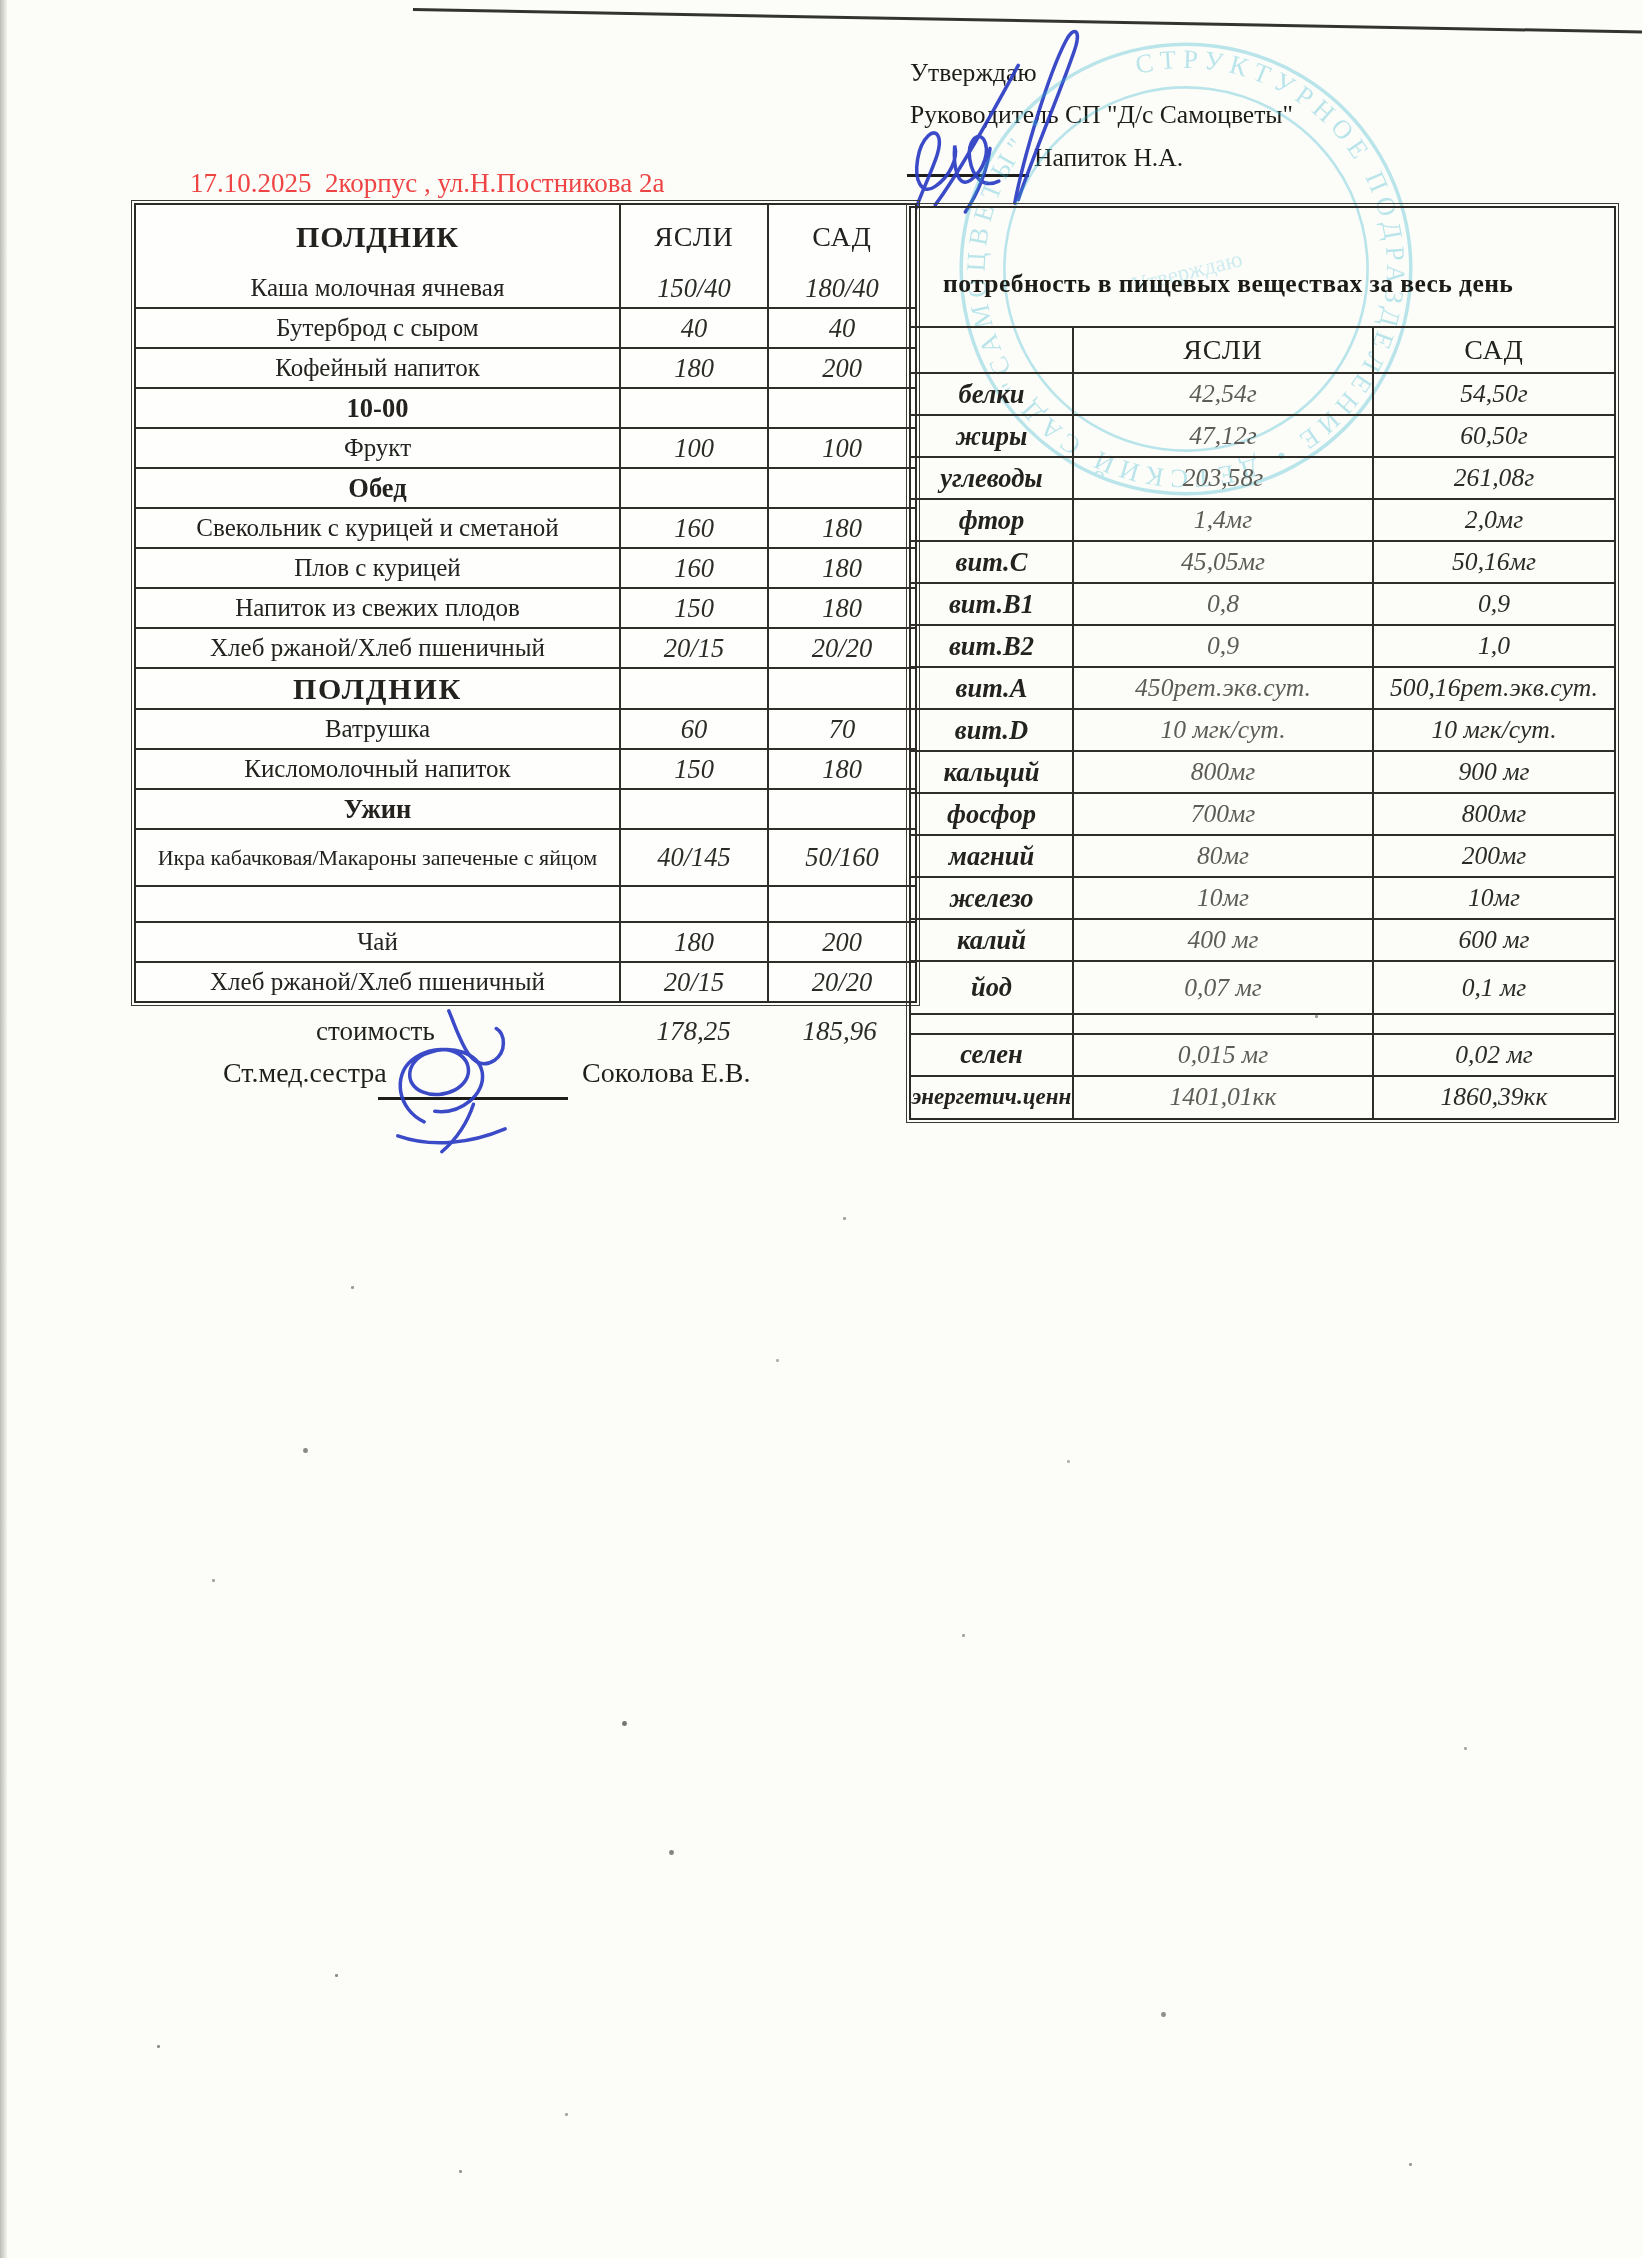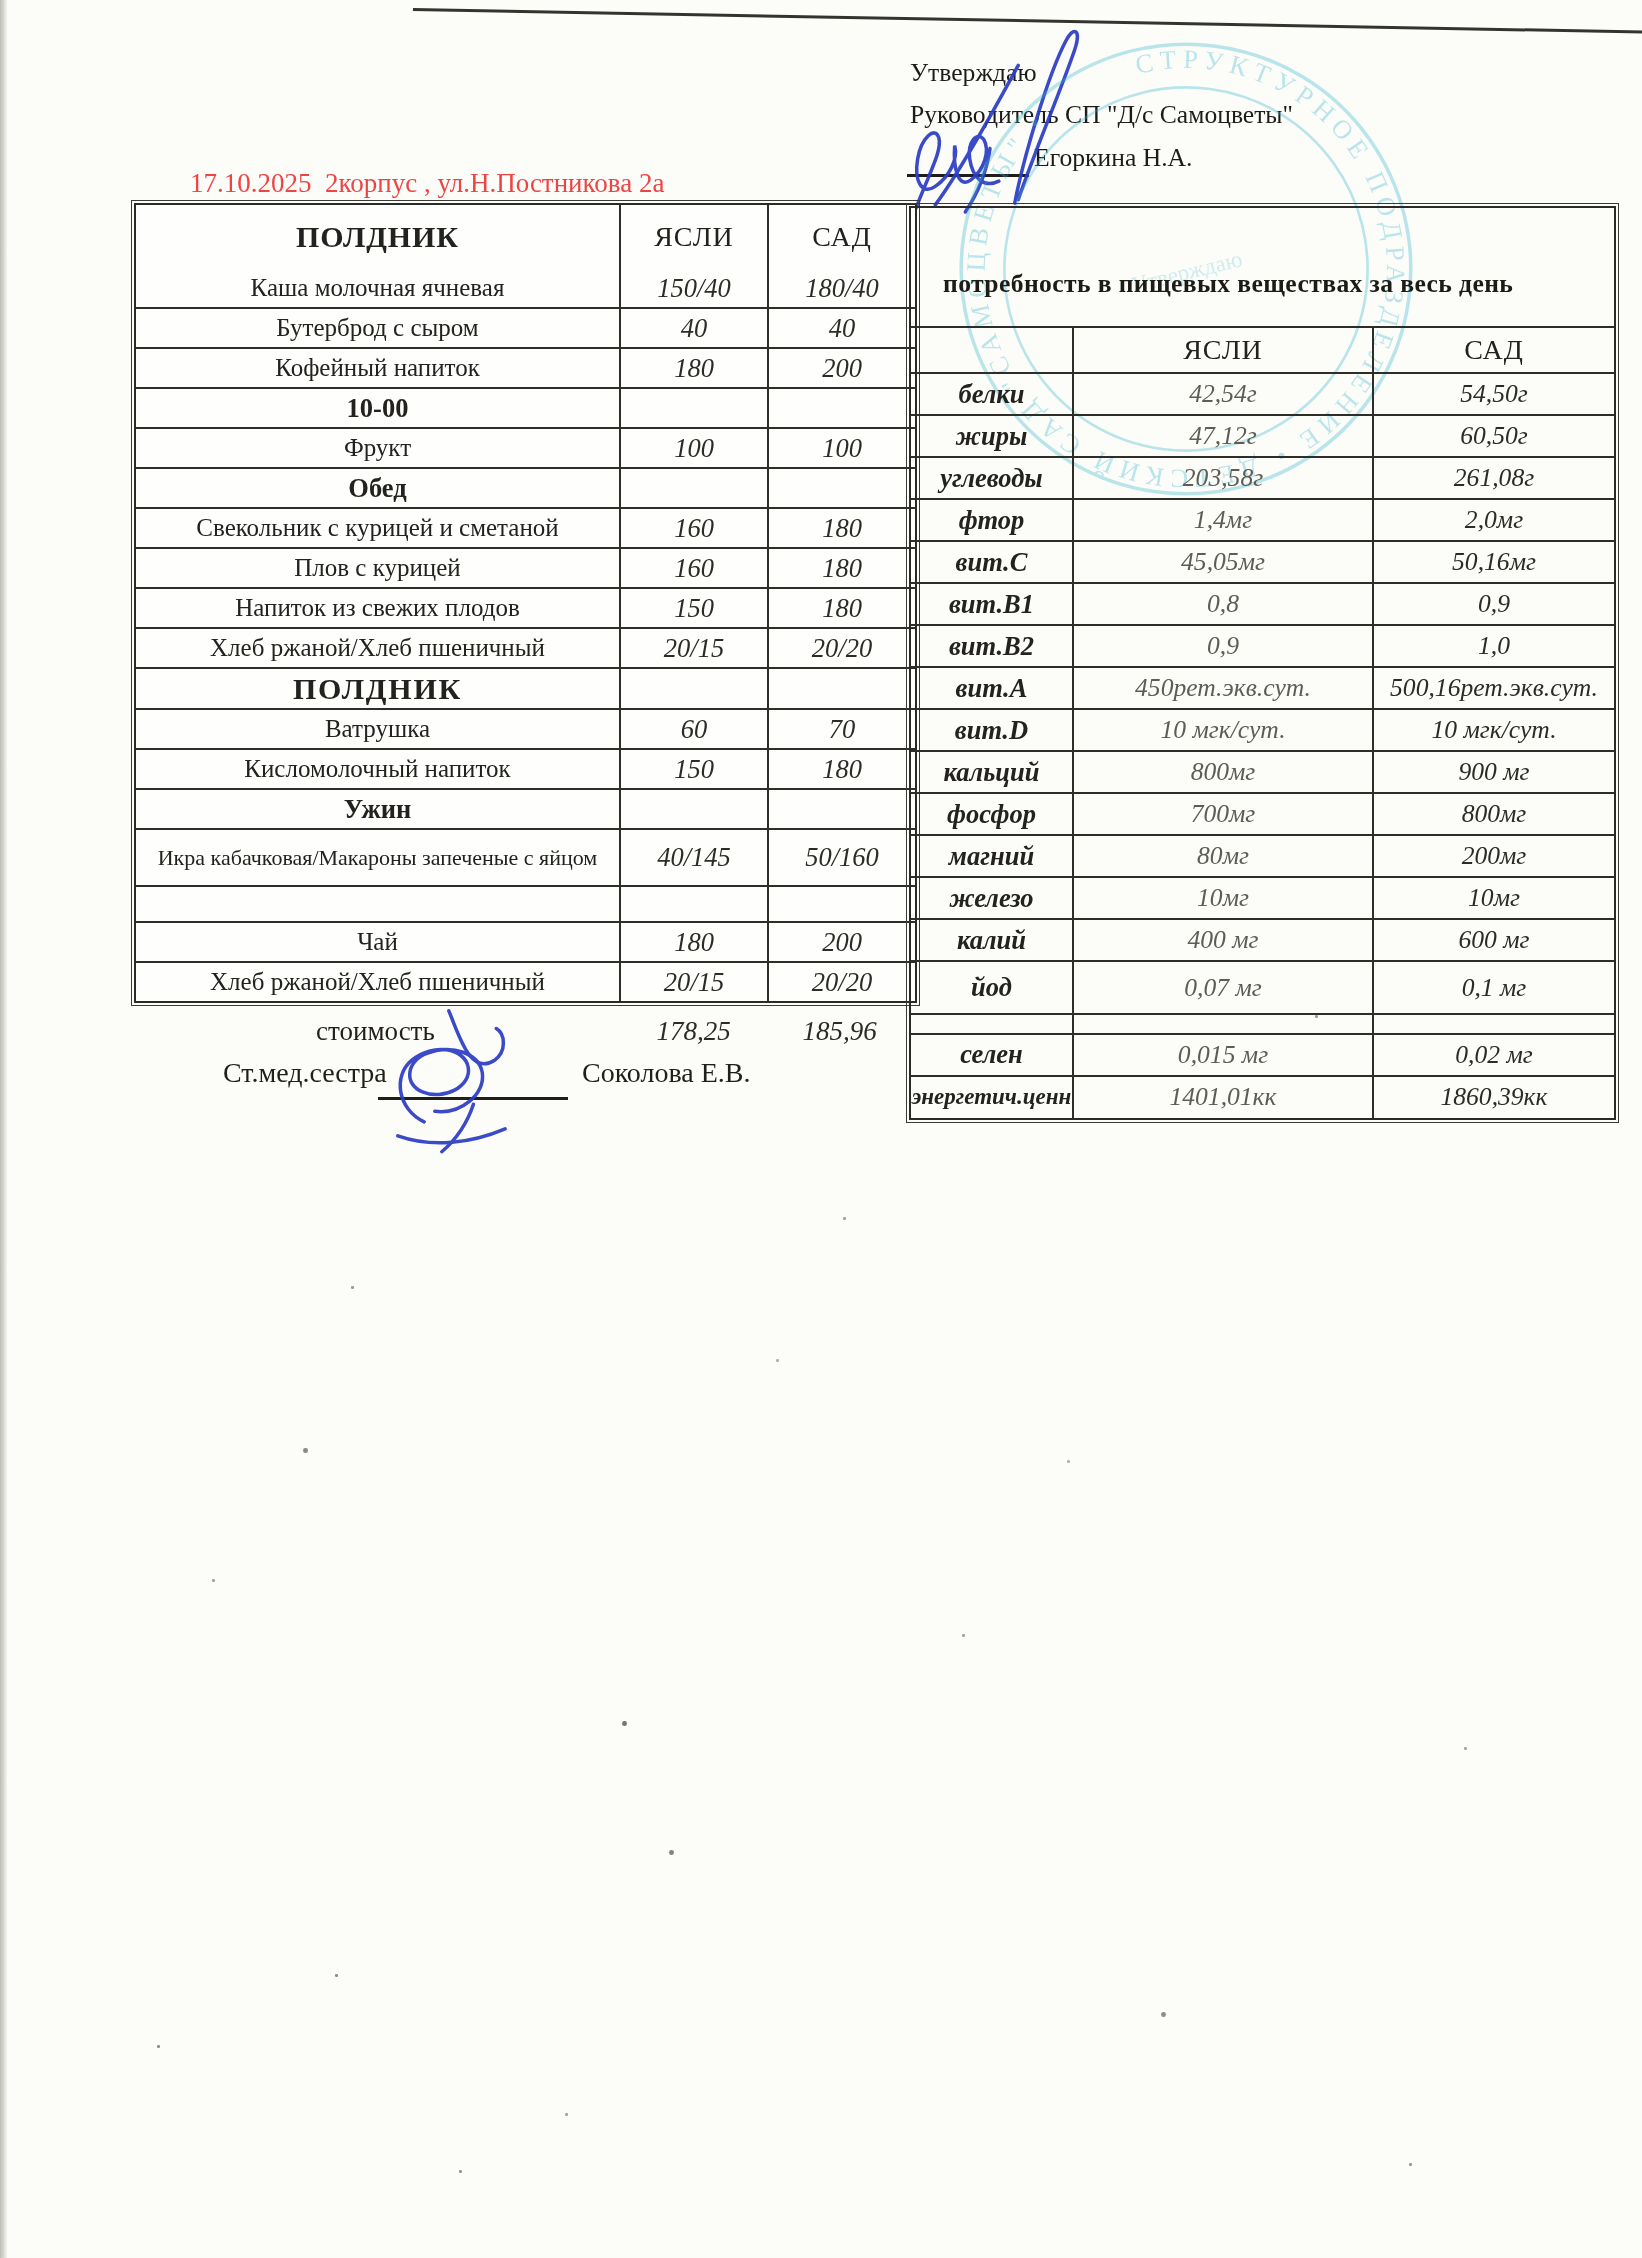--- a/index.html
+++ b/index.html
@@ -82,21 +82,21 @@
 
 <div class="abs edge-left"></div>
 <div class="abs scan-line-top"></div>
 <div class="abs specks"></div>
 
 <div class="abs" style="left:910px;top:58px;">
   <div class="approval-line">Утверждаю</div>
   <div class="approval-line" style="margin-top:12.4px;">Руководитель СП "Д/с Самоцветы"</div>
 </div>
 <div class="abs sig-underline" style="left:907px;top:174px;width:122px;"></div>
-<div class="abs approval-line" style="left:1034px;top:143px;">Егоркина Н.А.</div>
+<div class="abs approval-line" style="left:1034px;top:143px;">Напиток Н.А.</div>
 
 <svg class="abs signature" style="left:884px;top:16px;" width="265" height="203" viewBox="0 0 300 230">
   <g fill="none" stroke="#2b3cc4" stroke-width="4" stroke-linecap="round">
     <path d="M148 212 C158 160 186 66 206 28 C214 12 224 14 216 38 C202 80 172 150 152 208"></path>
     <path d="M36 218 C52 176 66 152 62 138 C58 124 42 138 38 162 C34 186 42 204 58 193 C74 182 84 162 80 147 C78 172 84 196 98 186 C114 174 120 152 113 140 C106 130 94 142 97 162 C100 182 112 196 130 187"></path>
     <path d="M58 214 C92 168 132 92 152 56"></path>
     <path d="M120 150 C116 178 104 204 92 222"></path>
   </g>
 </svg>
 

